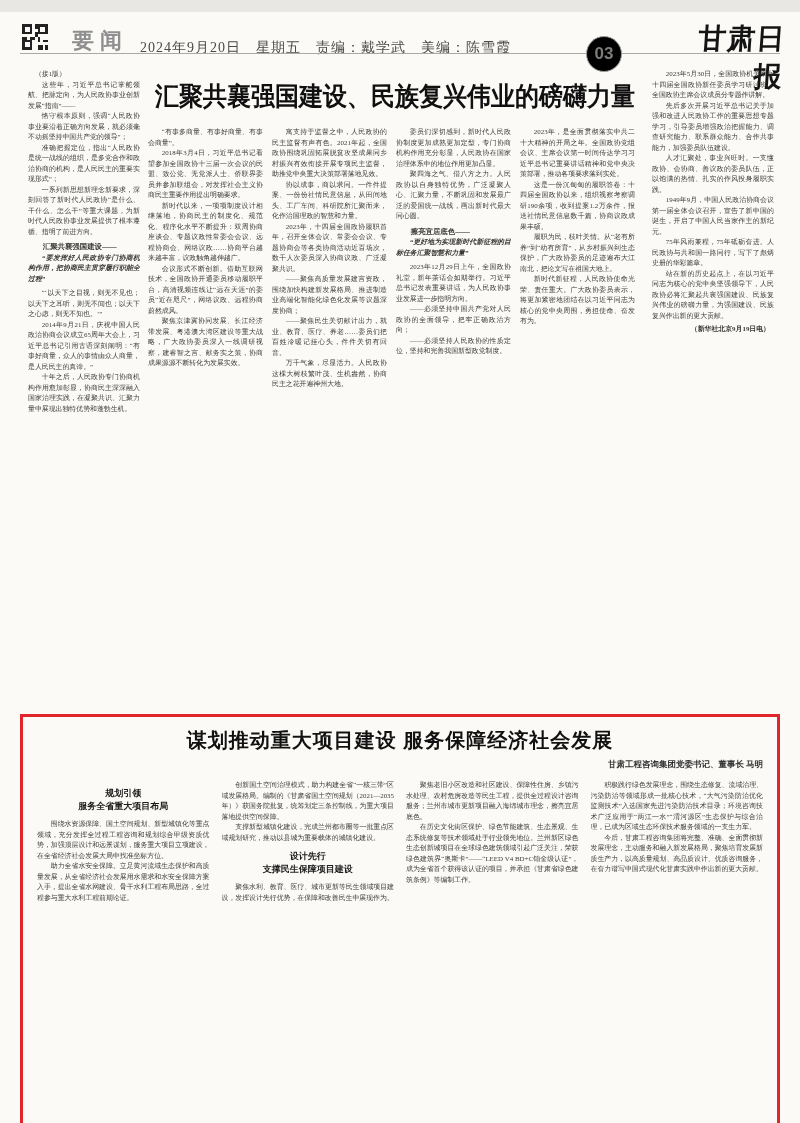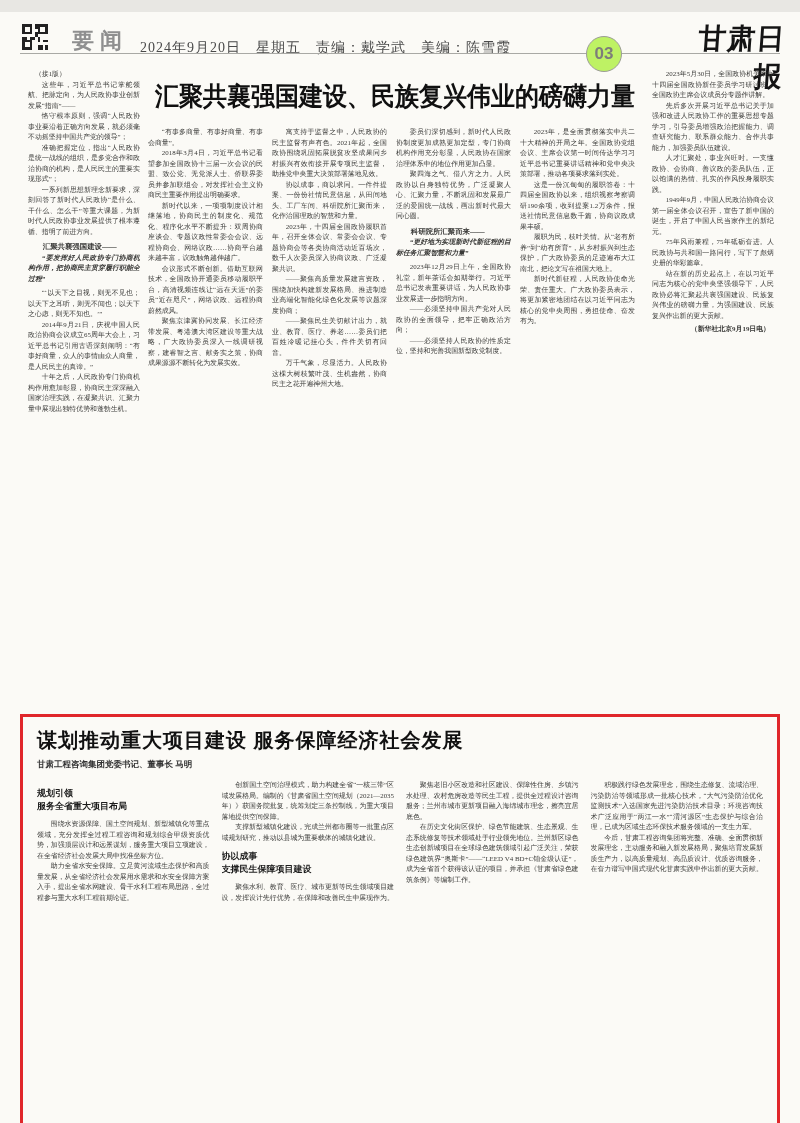--- a/index.html
+++ b/index.html
@@ -13,21 +13,21 @@
   .qr { position:absolute; left:22px; top:12px; width:26px; height:26px; }
   .section-name {
     position:absolute; left:72px; top:14px; font-size:22px; font-weight:bold;
     color:#8f8f8f; letter-spacing:6px;
     font-family:"Liberation Sans","DejaVu Sans",sans-serif;
   }
   .dateline { position:absolute; left:140px; top:27px; font-size:14px; color:#4a4a4a; letter-spacing:1px; }
   .rule { position:absolute; left:20px; top:41px; width:760px; height:1px; background:#a9a9a5; }
   .pagenum {
     position:absolute; left:586px; top:24px; width:36px; height:36px; border-radius:50%;
-    background:#bef264; border:1px solid #9c9c98; text-align:center; line-height:34px;
+    background:#000000; border:1px solid #9c9c98; text-align:center; line-height:34px;
     font-size:17px; font-weight:bold; color:#7d7d7a;
     font-family:"Liberation Sans","DejaVu Sans",sans-serif;
   }
   .logo {
     position:absolute; left:678px; top:8px; width:106px; font-size:28px; font-weight:900;
     color:#141414; letter-spacing:1px; transform:skewX(-4deg);
     font-family:"DejaVu Serif","Liberation Serif",serif; text-align:right;
   }
   
   .headline {
@@ -43,34 +43,34 @@
   .col-3 { left:272px; top:115px; width:115px; height:623px; }
   .col-4 { left:396px; top:115px; width:115px; height:623px; }
   .col-5 { left:520px; top:115px; width:115px; height:623px; }
   .col-6 { left:652px; top:57px;  width:122px; height:681px; }
   .it-p { text-indent:2em; text-align:justify; }
   .it-cont { text-indent:1em; }
   .it-head { font-weight:bold; text-indent:2em; margin-top:5px; font-size:7.4px; }
   .it-quote { font-weight:bold; text-indent:2em; text-align:justify; margin-bottom:4px; font-style:italic; }
   .it-credit { text-align:right; font-weight:bold; padding-right:4px; margin-top:3px; }
   .it-subhead {
-    font-weight:bold; white-space:pre-line; text-indent:0;
+    font-weight:bold; text-align:center; white-space:pre-line; text-indent:0;
     font-size:9px; line-height:13px; margin:7px 0 6px; color:#1c1c1c;
     font-family:"Liberation Sans","DejaVu Sans",sans-serif;
   }
   
   .feature-box {
     position:absolute; left:20px; top:702px; width:760px; height:416px;
     border:3px solid #e0262a; background:#fbfaf6; padding:10px 14px 8px;
   }
   .bx-headline {
-    font-size:20px; font-weight:900; color:#111; letter-spacing:1px;
+    text-align:center; font-size:20px; font-weight:900; color:#111; letter-spacing:1px;
     font-family:"Liberation Sans","DejaVu Sans",sans-serif; line-height:26px;
   }
-  .bx-byline { text-align:left; font-size:8.5px; font-weight:bold; color:#333; margin-top:6px; }
+  .bx-byline { text-align:right; font-size:8.5px; font-weight:bold; color:#333; margin-top:6px; }
   .bx-cols { display:flex; gap:12px; margin-top:9px; }
   .bx-col { flex:1 1 0; height:332px; overflow:hidden; font-size:6.9px; line-height:10.5px; color:#3a3a38; }
 </style>
 </head>
 <body>
 
 <div class="page">
 
   <div class="qr">
     <svg width="26" height="26" viewBox="0 0 10 10" shape-rendering="crispEdges">
@@ -108,21 +108,21 @@
       <div class="it it-p">寓支持于监督之中，人民政协的民主监督有声有色。2021年起，全国政协围绕巩固拓展脱贫攻坚成果同乡村振兴有效衔接开展专项民主监督，助推党中央重大决策部署落地见效。</div>
       <div class="it it-p">协以成事，商以求同。一件件提案、一份份社情民意信息，从田间地头、工厂车间、科研院所汇聚而来，化作治国理政的智慧和力量。</div>
       <div class="it it-p">2023年，十四届全国政协履职首年，召开全体会议、常委会会议、专题协商会等各类协商活动近百场次，数千人次委员深入协商议政、广泛凝聚共识。</div>
       <div class="it it-p">——聚焦高质量发展建言资政，围绕加快构建新发展格局、推进制造业高端化智能化绿色化发展等议题深度协商；</div>
       <div class="it it-p">——聚焦民生关切献计出力，就业、教育、医疗、养老……委员们把百姓冷暖记挂心头，件件关切有回音。</div>
       <div class="it it-p">万千气象，尽显活力。人民政协这棵大树枝繁叶茂、生机盎然，协商民主之花开遍神州大地。</div>
     </div>
   <div class="col col-4">
       <div class="it it-p">委员们深切感到，新时代人民政协制度更加成熟更加定型，专门协商机构作用充分彰显，人民政协在国家治理体系中的地位作用更加凸显。</div>
       <div class="it it-p">聚四海之气、借八方之力。人民政协以自身独特优势，广泛凝聚人心、汇聚力量，不断巩固和发展最广泛的爱国统一战线，画出新时代最大同心圆。</div>
-      <div class="it it-head">科研院所汇聚而来——</div>
+      <div class="it it-head">擦亮宜居底色——</div>
       <div class="it it-quote">“更好地为实现新时代新征程的目标任务汇聚智慧和力量”</div>
       <div class="it it-p">2023年12月29日上午，全国政协礼堂，新年茶话会如期举行。习近平总书记发表重要讲话，为人民政协事业发展进一步指明方向。</div>
       <div class="it it-p">——必须坚持中国共产党对人民政协的全面领导，把牢正确政治方向；</div>
       <div class="it it-p">——必须坚持人民政协的性质定位，坚持和完善我国新型政党制度。</div>
     </div>
   <div class="col col-5">
       <div class="it it-p">2023年，是全面贯彻落实中共二十大精神的开局之年。全国政协党组会议、主席会议第一时间传达学习习近平总书记重要讲话精神和党中央决策部署，推动各项要求落到实处。</div>
       <div class="it it-p">这是一份沉甸甸的履职答卷：十四届全国政协以来，组织视察考察调研190余项，收到提案1.2万余件，报送社情民意信息数千篇，协商议政成果丰硕。</div>
       <div class="it it-p">履职为民，枝叶关情。从“老有所养”到“幼有所育”，从乡村振兴到生态保护，广大政协委员的足迹遍布大江南北，把论文写在祖国大地上。</div>
       <div class="it it-p">新时代新征程，人民政协使命光荣、责任重大。广大政协委员表示，将更加紧密地团结在以习近平同志为核心的党中央周围，勇担使命、奋发有为。</div>
@@ -143,21 +143,21 @@
     <div class="bx-cols">
       <div class="bx-col">
           <div class="it it-subhead">规划引领
 服务全省重大项目布局</div>
           <div class="it it-p">围绕水资源保障、国土空间规划、新型城镇化等重点领域，充分发挥全过程工程咨询和规划综合甲级资质优势，加强顶层设计和远景谋划，服务重大项目立项建设，在全省经济社会发展大局中找准坐标方位。</div>
           <div class="it it-p">助力全省水安全保障。立足黄河流域生态保护和高质量发展，从全省经济社会发展用水需求和水安全保障方案入手，提出全省水网建设、骨干水利工程布局思路，全过程参与重大水利工程前期论证。</div>
         </div>
       <div class="bx-col">
           <div class="it it-p">创新国土空间治理模式，助力构建全省“一核三带”区域发展格局。编制的《甘肃省国土空间规划（2021—2035年）》获国务院批复，统筹划定三条控制线，为重大项目落地提供空间保障。</div>
           <div class="it it-p">支撑新型城镇化建设，完成兰州都市圈等一批重点区域规划研究，推动以县城为重要载体的城镇化建设。</div>
-          <div class="it it-subhead">协以成事
+          <div class="it it-subhead">设计先行
 支撑民生保障项目建设</div>
           <div class="it it-p">聚焦水利、教育、医疗、城市更新等民生领域项目建设，发挥设计先行优势，在保障和改善民生中展现作为。</div>
         </div>
       <div class="bx-col">
           <div class="it it-p">聚焦老旧小区改造和社区建设、保障性住房、乡镇污水处理、农村危房改造等民生工程，提供全过程设计咨询服务；兰州市城市更新项目融入海绵城市理念，擦亮宜居底色。</div>
           <div class="it it-p">在历史文化街区保护、绿色节能建筑、生态景观、生态系统修复等技术领域处于行业领先地位。兰州新区绿色生态创新城项目在全球绿色建筑领域引起广泛关注，荣获绿色建筑界“奥斯卡”——“LEED V4 BD+C铂金级认证”，成为全省首个获得该认证的项目，并承担《甘肃省绿色建筑条例》等编制工作。</div>
         </div>
       <div class="bx-col">
           <div class="it it-p">积极践行绿色发展理念，围绕生态修复、流域治理、污染防治等领域形成一批核心技术，“大气污染防治优化监测技术”入选国家先进污染防治技术目录；环境咨询技术广泛应用于“两江一水”“渭河源区”生态保护与综合治理，已成为区域生态环保技术服务领域的一支生力军。</div>
           <div class="it it-p">今后，甘肃工程咨询集团将完整、准确、全面贯彻新发展理念，主动服务和融入新发展格局，聚焦培育发展新质生产力，以高质量规划、高品质设计、优质咨询服务，在奋力谱写中国式现代化甘肃实践中作出新的更大贡献。</div>

